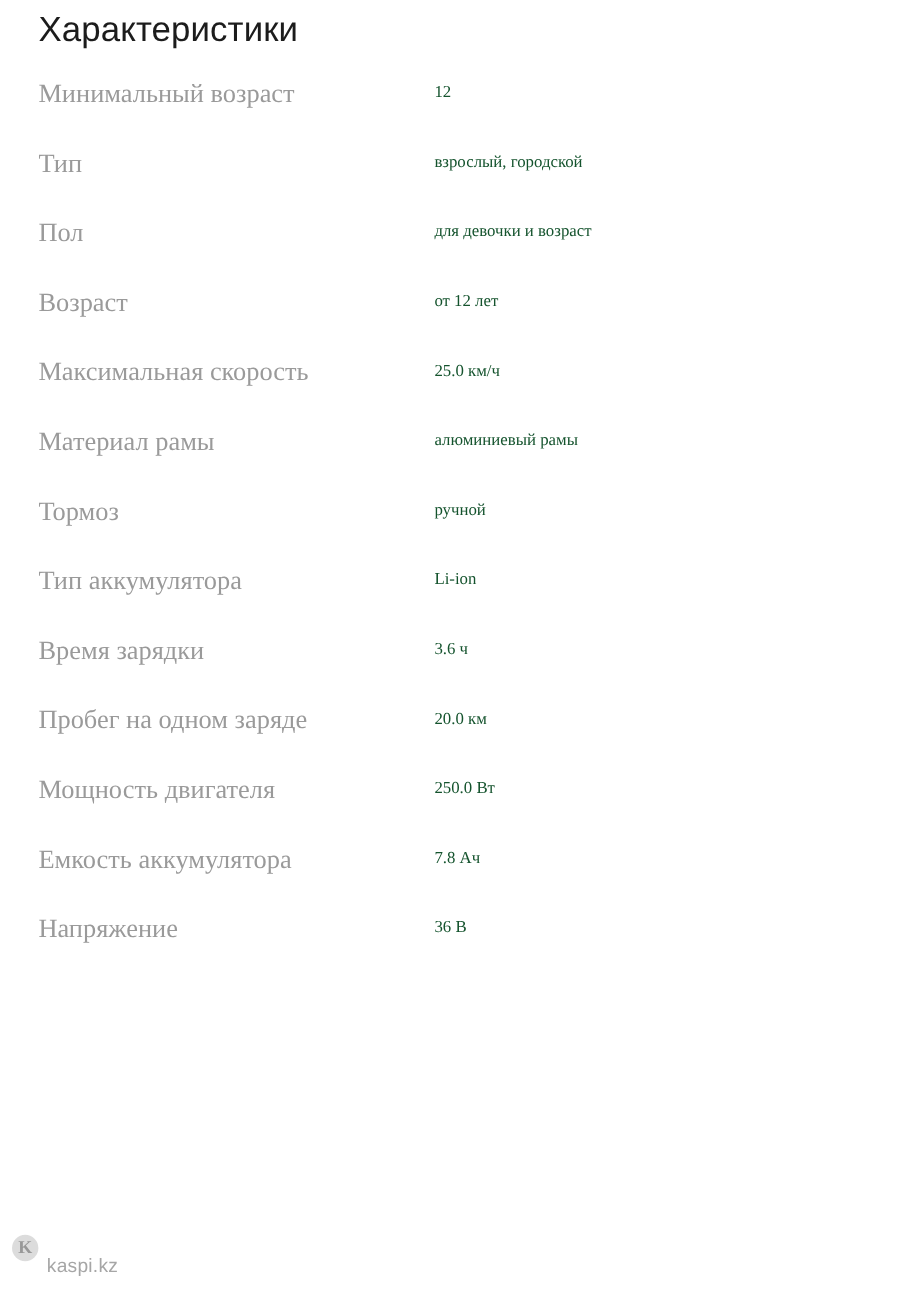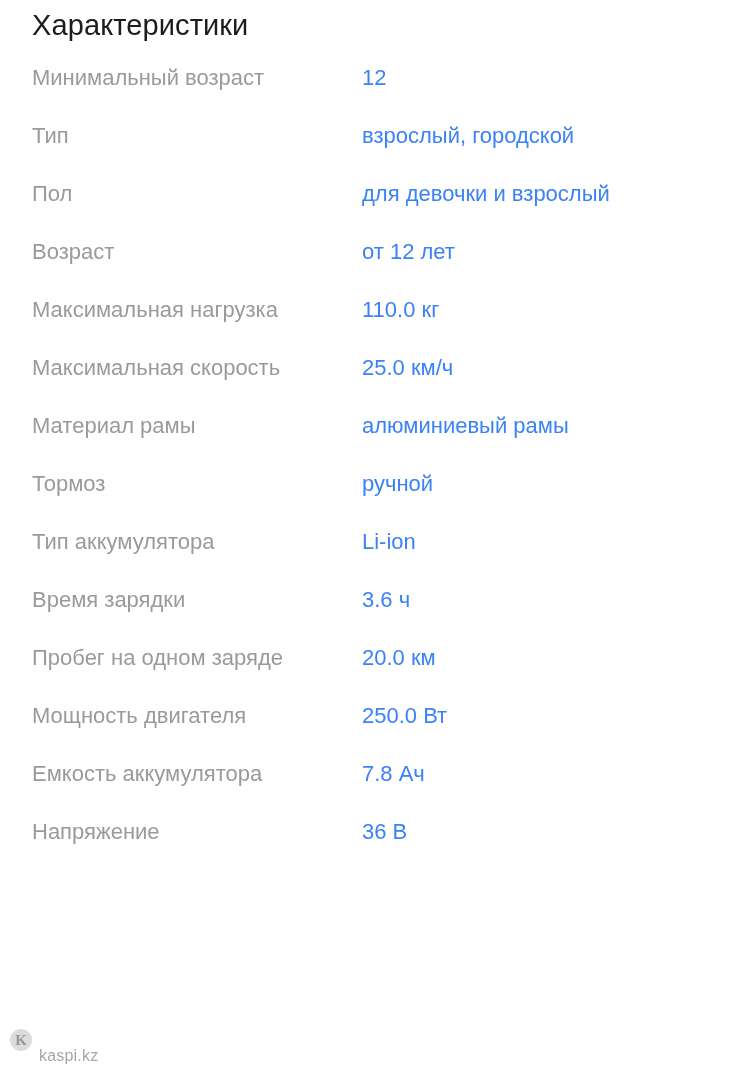--- a/index.html
+++ b/index.html
@@ -30,36 +30,37 @@
     padding-bottom: 18px;
     letter-spacing: 0.1px;
   }
   .spec-table {
     width: 100%;
   }
   .spec-row {
     display: flex;
     align-items: flex-start;
     margin-bottom: 22px;
+    font-family: Liberation Serif, serif;
   }
   .spec-label {
     width: 330px;
     flex: 0 0 330px;
     font-size: 22px;
     line-height: 36px;
     color: #9a9a9a;
     font-weight: 400;
     padding-right: 10px;
     box-sizing: border-box;
   }
   .spec-value {
     flex: 1 1 auto;
-    font-size: 22px;
+    font-size: 14px;
     line-height: 36px;
-    color: #3b82f6;
+    color: #14532d;
     font-weight: 400;
   }
   .watermark {
     position: absolute;
     left: 10px;
     bottom: 10px;
     display: flex;
     align-items: center;
     gap: 7px;
     opacity: 0.9;
@@ -99,32 +100,28 @@
       <div class="spec-value">12</div>
     </div>
 
     <div class="spec-row">
       <div class="spec-label">Тип</div>
       <div class="spec-value">взрослый, городской</div>
     </div>
 
     <div class="spec-row">
       <div class="spec-label">Пол</div>
-      <div class="spec-value">для девочки и взрослый</div>
+      <div class="spec-value">для девочки и возраст</div>
     </div>
 
     <div class="spec-row">
       <div class="spec-label">Возраст</div>
       <div class="spec-value">от 12 лет</div>
     </div>
 
-    <div class="spec-row">
-      <div class="spec-label">Максимальная нагрузка</div>
-      <div class="spec-value">110.0 кг</div>
-    </div>
 
     <div class="spec-row">
       <div class="spec-label">Максимальная скорость</div>
       <div class="spec-value">25.0 км/ч</div>
     </div>
 
     <div class="spec-row">
       <div class="spec-label">Материал рамы</div>
       <div class="spec-value">алюминиевый рамы</div>
     </div>

